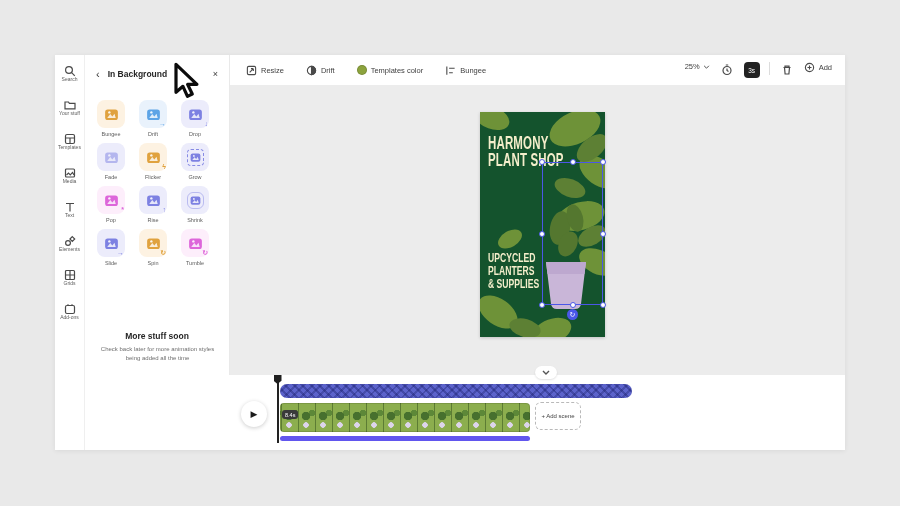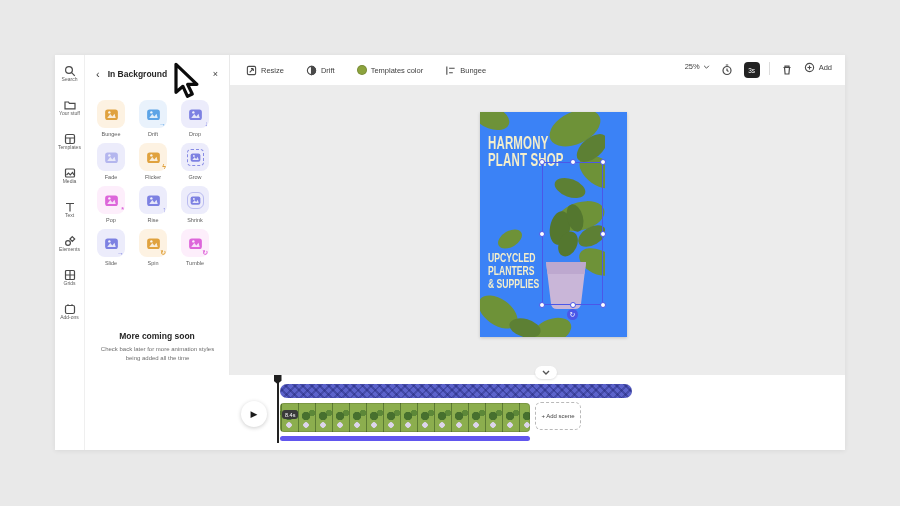--- a/index.html
+++ b/index.html
@@ -56,21 +56,21 @@
   .zoom-ctl { display:flex; align-items:center; gap:3px; font-size:7.5px; color:#3f3f3f; cursor:pointer; }
   .dark-badge { min-width:16px; height:16px; background:#222; border-radius:4px; color:#fff; font-size:6.5px;
                 display:flex; align-items:center; justify-content:center; padding:0 2px; cursor:pointer; }
   .tb-divider { width:1px; height:13px; background:#dcdcdc; }
   .icon-btn { width:16px; height:16px; display:flex; align-items:center; justify-content:center; cursor:pointer; }
   .icon-btn svg { width:12px; height:12px; stroke:#4a4a4a; fill:none; stroke-width:1.2; }
 
   
   .canvas { position:absolute; left:175px; top:30px; width:615px; height:290px; background:#ececec; }
 
-  .poster { position:absolute; left:250px; top:27px; width:147px; height:225px; background:#3b82f6;
+  .poster { position:absolute; left:250px; top:27px; width:125px; height:225px; background:#14532d;
             overflow:hidden; box-shadow:0 1px 3px rgba(0,0,0,.18); cursor:pointer; }
   .poster-art { position:absolute; inset:0; width:125px; height:225px; }
   .poster-title { position:absolute; left:8px; top:22px; color:#f4eecb; font-weight:bold; font-size:14px;
                   line-height:13px; transform:scale(.82,1.35); transform-origin:top left; letter-spacing:.2px; white-space:nowrap; }
   .poster-sub { position:absolute; left:8px; top:138px; color:#f4eecb; font-weight:bold; font-size:10.5px;
                 line-height:10px; transform:scale(.82,1.3); transform-origin:top left; white-space:nowrap; }
 
   .selection { position:absolute; left:312px; top:77px; width:61px; height:143px; border:1.5px solid #4b57e8; }
   .handle { position:absolute; width:6px; height:6px; background:#fff; border:1.5px solid #4b57e8; border-radius:50%; }
   .h-tl{left:-4px;top:-4px;} .h-tr{right:-4px;top:-4px;} .h-bl{left:-4px;bottom:-4px;} .h-br{right:-4px;bottom:-4px;}
@@ -311,21 +311,21 @@
                 <rect x="2.5" y="4" width="15" height="12.5" rx="3"></rect>
                 <path d="M5 14l3.5-4.5 2.5 2.8 2.5-3.3 1.5 5z"></path>
                 <circle cx="7.5" cy="7.5" r="1.4"></circle>
               </svg>
             <span class="ov">↻</span>
           </div>
           <div class="tile-label">Tumble</div>
         </div>
       </div>
 
-      <div class="more-head">More coming soon</div>
+      <div class="more-head">More stuff soon</div>
       <div class="more-cap">
         <span>Check back later for more animation styles</span><br>
         <span>being added all the time</span>
       </div>
     </div>
 
     <div class="toolbar">
       <div class="tb-left">
         <div class="tb-item">
           <svg viewBox="0 0 12 12">

